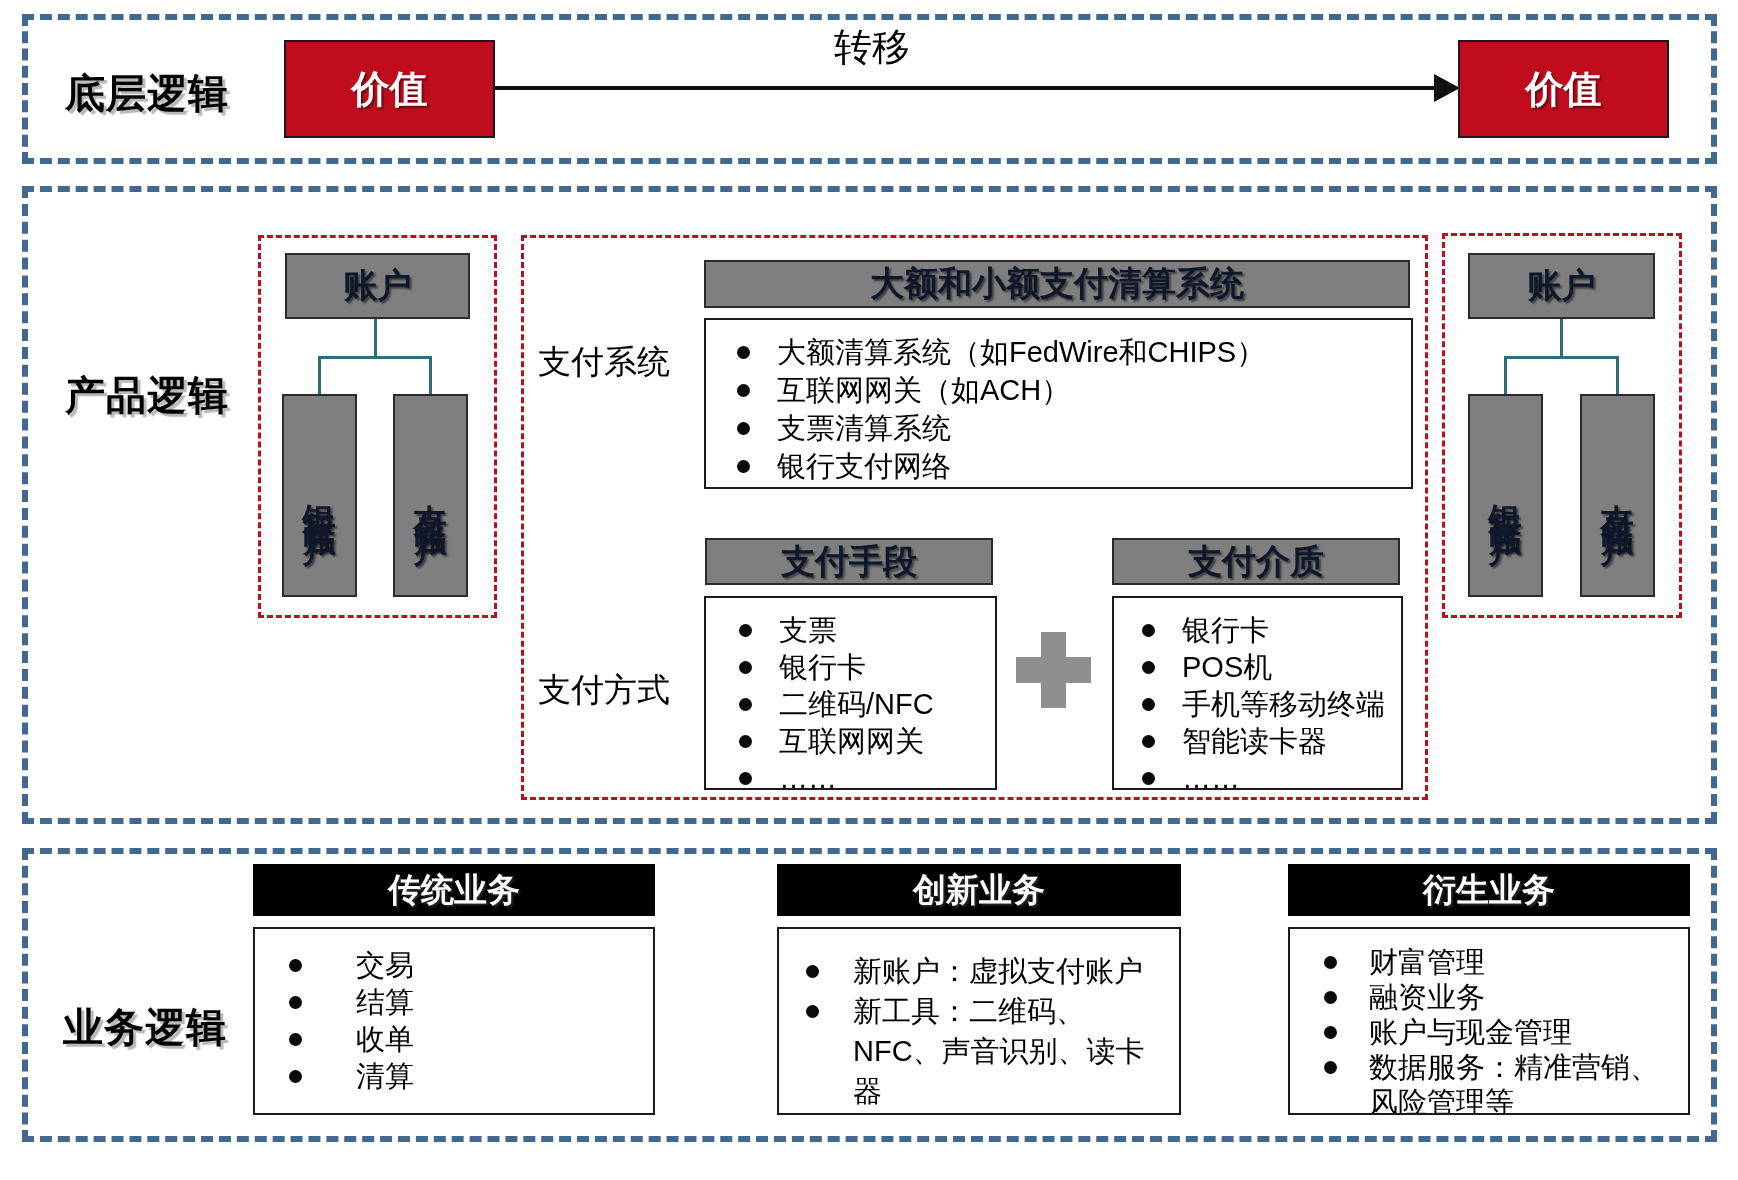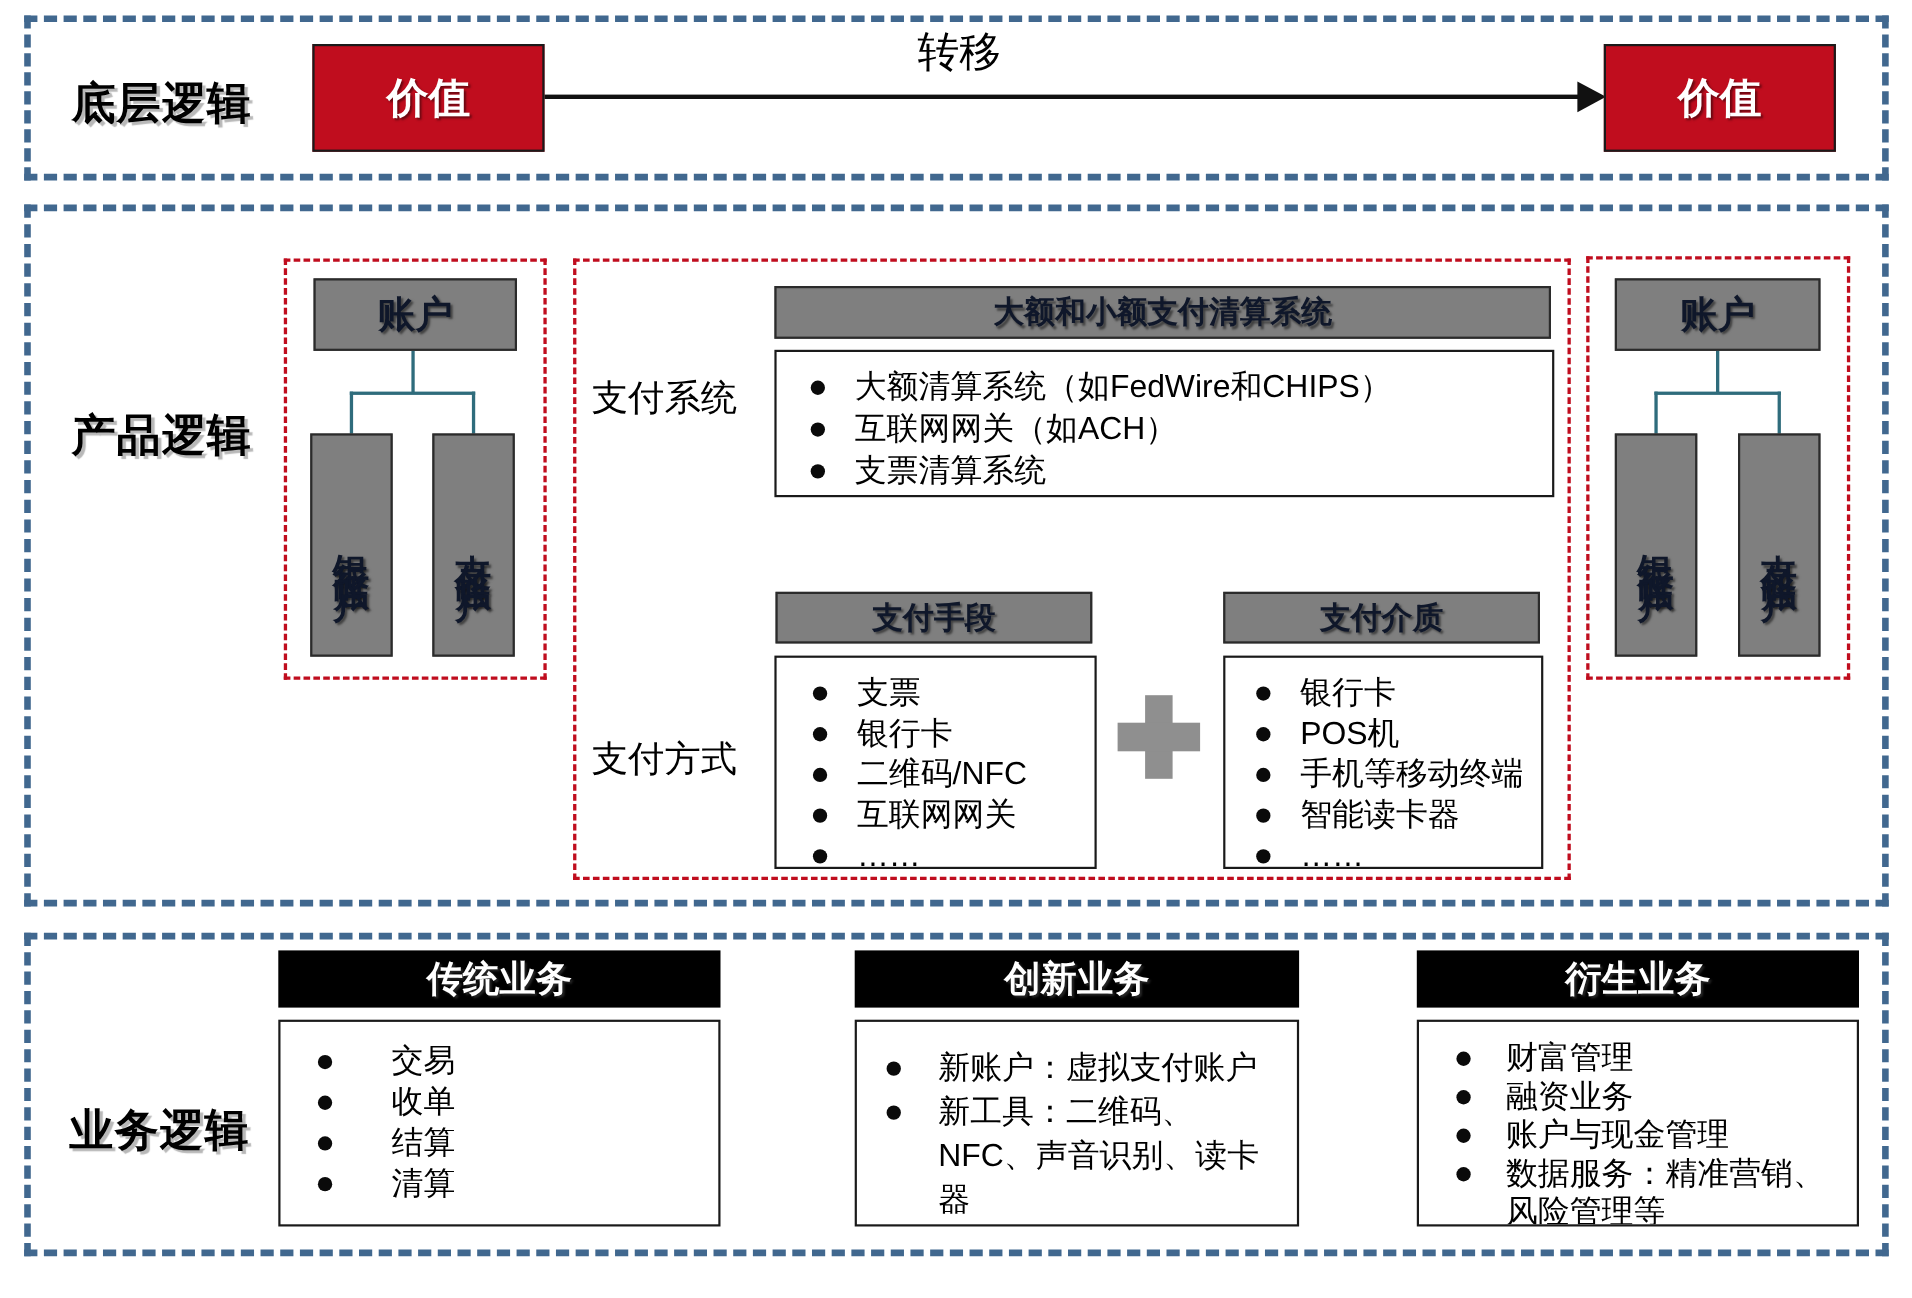--- a/index.html
+++ b/index.html
@@ -29,21 +29,21 @@
     position:absolute;width:0;height:0;
     border-left:26px solid #111;border-top:14px solid transparent;border-bottom:14px solid transparent;
   }
   .arrow-label{position:absolute;font-size:38px;text-align:center;white-space:nowrap;}
   
   .graybox{
     position:absolute;background:#7F7F7F;border:2px solid #2b2b2b;
     display:flex;align-items:center;justify-content:center;
     color:#0f172a;font-weight:bold;text-shadow:2px 2px 2px rgba(0,0,0,.5);
   }
-  .gray-head{font-size:28px;}
+  .gray-head{font-size:34px;}
   .acct-root{font-size:34px;}
   .vbox{
     writing-mode:vertical-rl;text-orientation:upright;
     font-size:33px;letter-spacing:9px;line-height:71px;
   }
   
   .conn{position:absolute;background:#2F6C7C;}
   
   .row-label{position:absolute;font-size:33px;white-space:nowrap;}
   
@@ -110,21 +110,21 @@
   <div class="conn" style="left:318px;top:356px;width:114px;height:3px;"></div>
   <div class="conn" style="left:318px;top:356px;width:3px;height:39px;"></div>
   <div class="conn" style="left:429px;top:356px;width:3px;height:39px;"></div>
   <div class="graybox vbox" style="left:282px;top:394px;width:75px;height:203px;">银行账户</div>
   <div class="graybox vbox" style="left:393px;top:394px;width:75px;height:203px;">支付账户</div>
 
   <div class="redbox-dashed" style="left:521px;top:235px;width:907px;height:565px;"></div>
 
   <div class="row-label" style="left:538px;top:340px;">支付系统</div>
   <div class="graybox gray-head" style="left:704px;top:260px;width:706px;height:48px;">大额和小额支付清算系统</div>
-  <ul class="listbox lst-sys" style="left:704px;top:318px;width:709px;height:134px;">
+  <ul class="listbox lst-sys" style="left:704px;top:318px;width:709px;height:171px;">
     <li class="it">
         <span class="blt"></span>
         <span class="itx">大额清算系统（如FedWire和CHIPS）</span>
       </li>
     <li class="it">
         <span class="blt"></span>
         <span class="itx">互联网网关（如ACH）</span>
       </li>
     <li class="it">
         <span class="blt"></span>
@@ -202,25 +202,25 @@
   <div class="sec-label" style="left:63px;top:1000px;">业务逻辑</div>
 
   <div class="blackhead" style="left:253px;top:864px;width:402px;height:52px;">传统业务</div>
   <ul class="listbox lst-trad" style="left:253px;top:927px;width:402px;height:188px;">
     <li class="it">
         <span class="blt"></span>
         <span class="itx">交易</span>
       </li>
     <li class="it">
         <span class="blt"></span>
+        <span class="itx">结算</span>
+      </li>
+    <li class="it">
+        <span class="blt"></span>
         <span class="itx">收单</span>
-      </li>
-    <li class="it">
-        <span class="blt"></span>
-        <span class="itx">结算</span>
       </li>
     <li class="it">
         <span class="blt"></span>
         <span class="itx">清算</span>
       </li>
   </ul>
 
   <div class="blackhead" style="left:777px;top:864px;width:404px;height:52px;">创新业务</div>
   <ul class="listbox lst-inno" style="left:777px;top:927px;width:404px;height:188px;">
     <li class="it">

